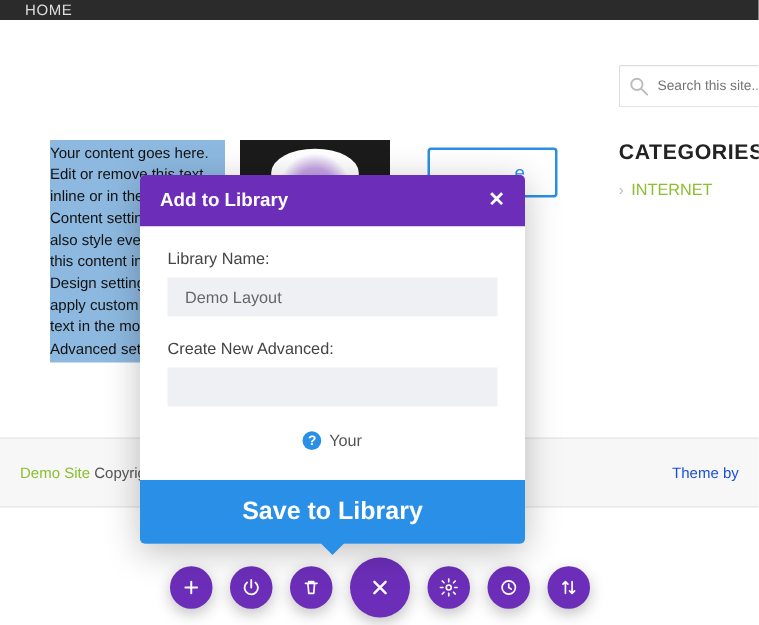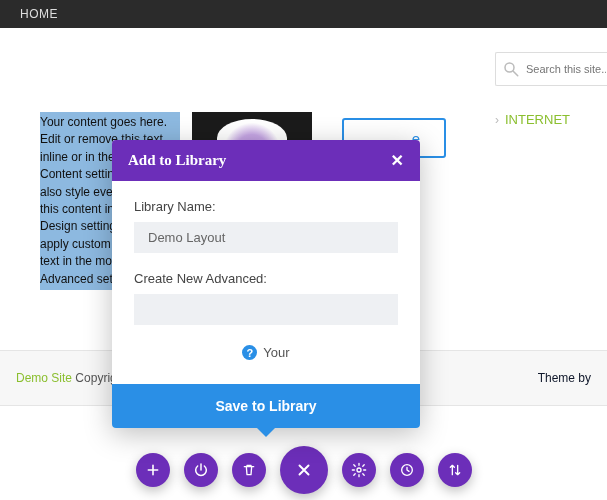--- a/index.html
+++ b/index.html
@@ -10,21 +10,21 @@
     background: #fff;
     width: 607px;
     height: 500px;
     overflow: hidden;
     position: relative;
   }
 
   
   .top-nav {
     background: #2b2b2b;
-    height: 28px;
+    height: 16px;
     display: flex;
     align-items: center;
     padding-left: 20px;
   }
   .top-nav a {
     color: #ddd;
     font-size: 12px;
     text-decoration: none;
     letter-spacing: 0.5px;
   }
@@ -142,21 +142,21 @@
     border-top:1px solid #e5e5e5;
     border-bottom:1px solid #e5e5e5;
     display:flex;
     align-items:center;
     padding: 0 16px;
     font-size:12px;
     color:#555;
     justify-content:space-between;
   }
   .footer-bar .site-link { color:#8bbf2f; text-decoration:none; }
-  .footer-bar .right { color:#0f172a; }
+  .footer-bar .right { color:#1d4ed8; }
 
   
   .modal {
     position:absolute;
     left: 112px;
     top: 140px;
     width: 308px;
     background:#fff;
     border-radius: 4px;
     box-shadow: 0 6px 28px rgba(0,0,0,0.25);
@@ -165,21 +165,20 @@
   .modal-header {
     background:#6c2eb9;
     color:#fff;
     padding: 12px 16px;
     display:flex;
     justify-content:space-between;
     align-items:center;
     border-radius:4px 4px 0 0;
     font-size:15px;
     font-weight:600;
-    font-family:Liberation Serif, serif;
   }
   .modal-header .close {
     cursor:pointer;
     font-size:16px;
     line-height:1;
   }
   .modal-body {
     padding: 18px 22px 14px;
     font-size:13px;
     color:#555;
@@ -219,21 +218,21 @@
   }
   .modal-footer {
     margin-top:10px;
   }
   .save-btn {
     width:100%;
     background:#2a8fe6;
     color:#fff;
     border:none;
     padding:14px 0;
-    font-size:14px;
+    font-size:20px;
     font-weight:600;
     border-radius:0 0 4px 4px;
     cursor:pointer;
     position:relative;
   }
   .save-btn::after {
     content:"";
     position:absolute;
     left:50%;
     bottom:-9px;
@@ -291,20 +290,21 @@
 
 <div class="thumb">
   <div class="flower"></div>
 </div>
 
 <div class="outline-btn">
   <span>e</span>
 </div>
 
 <div class="sidebar">
+  <h3>CATEGORIES</h3>
   <div class="cat-item">
     <span class="arrow">›</span>
     <a href="#">INTERNET</a>
   </div>
 </div>
 
 <div class="footer-bar">
   <div>
     <a href="#" class="site-link">Demo Site</a><span> Copyright</span>
   </div>

